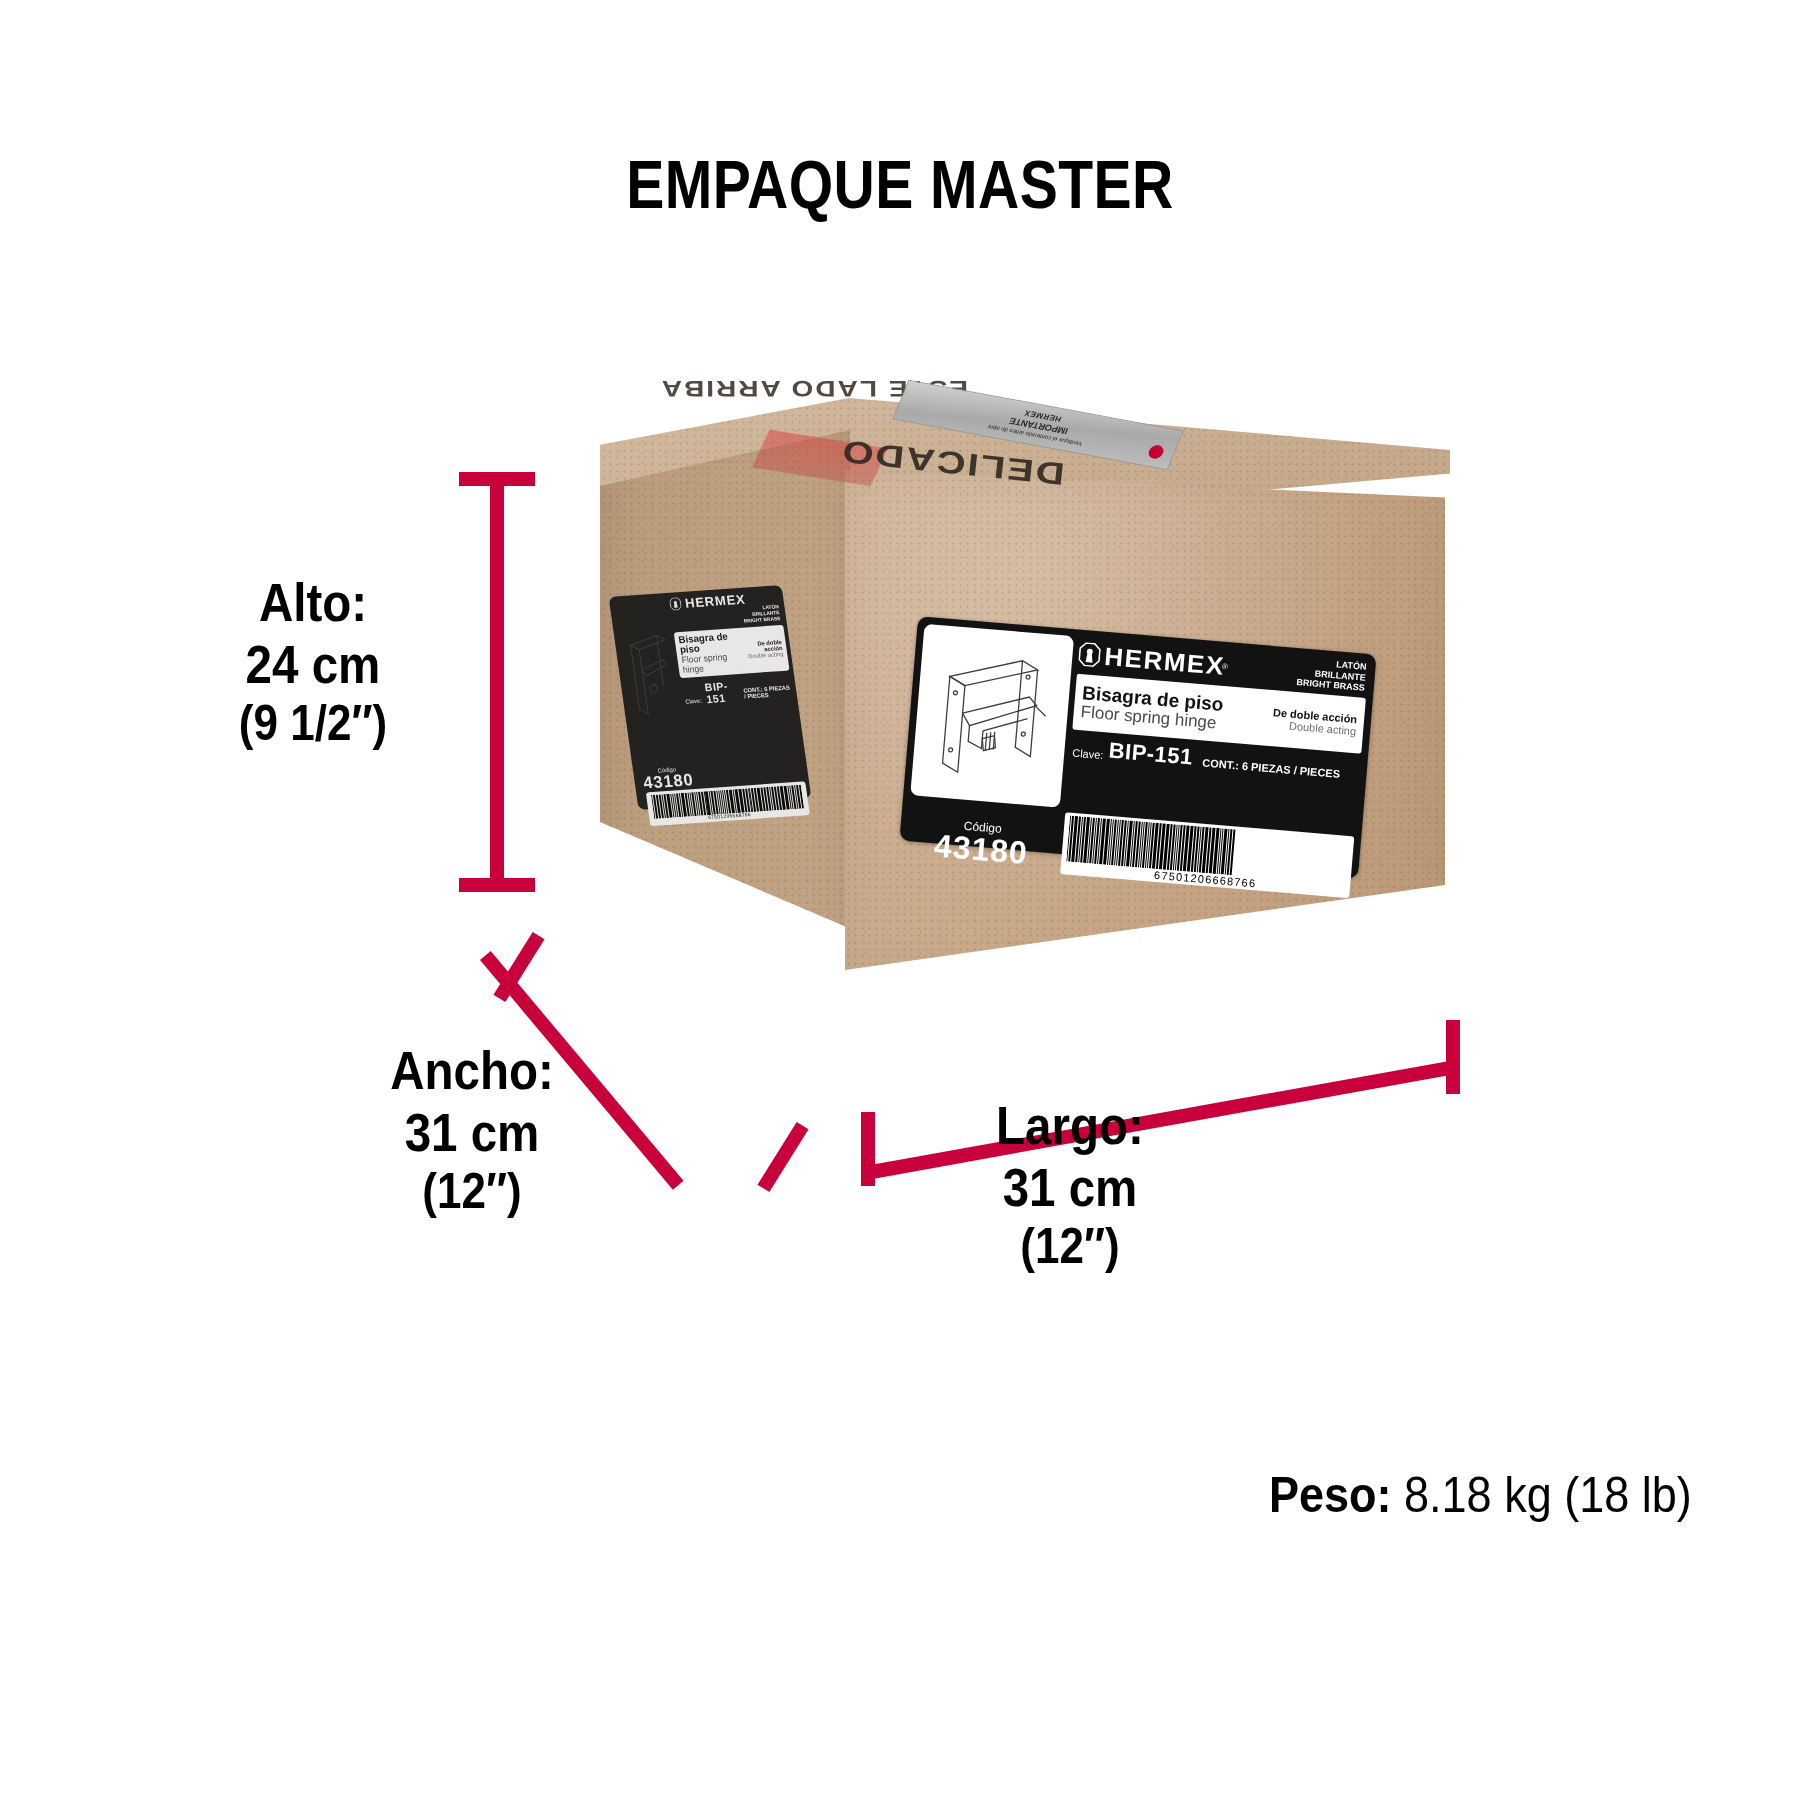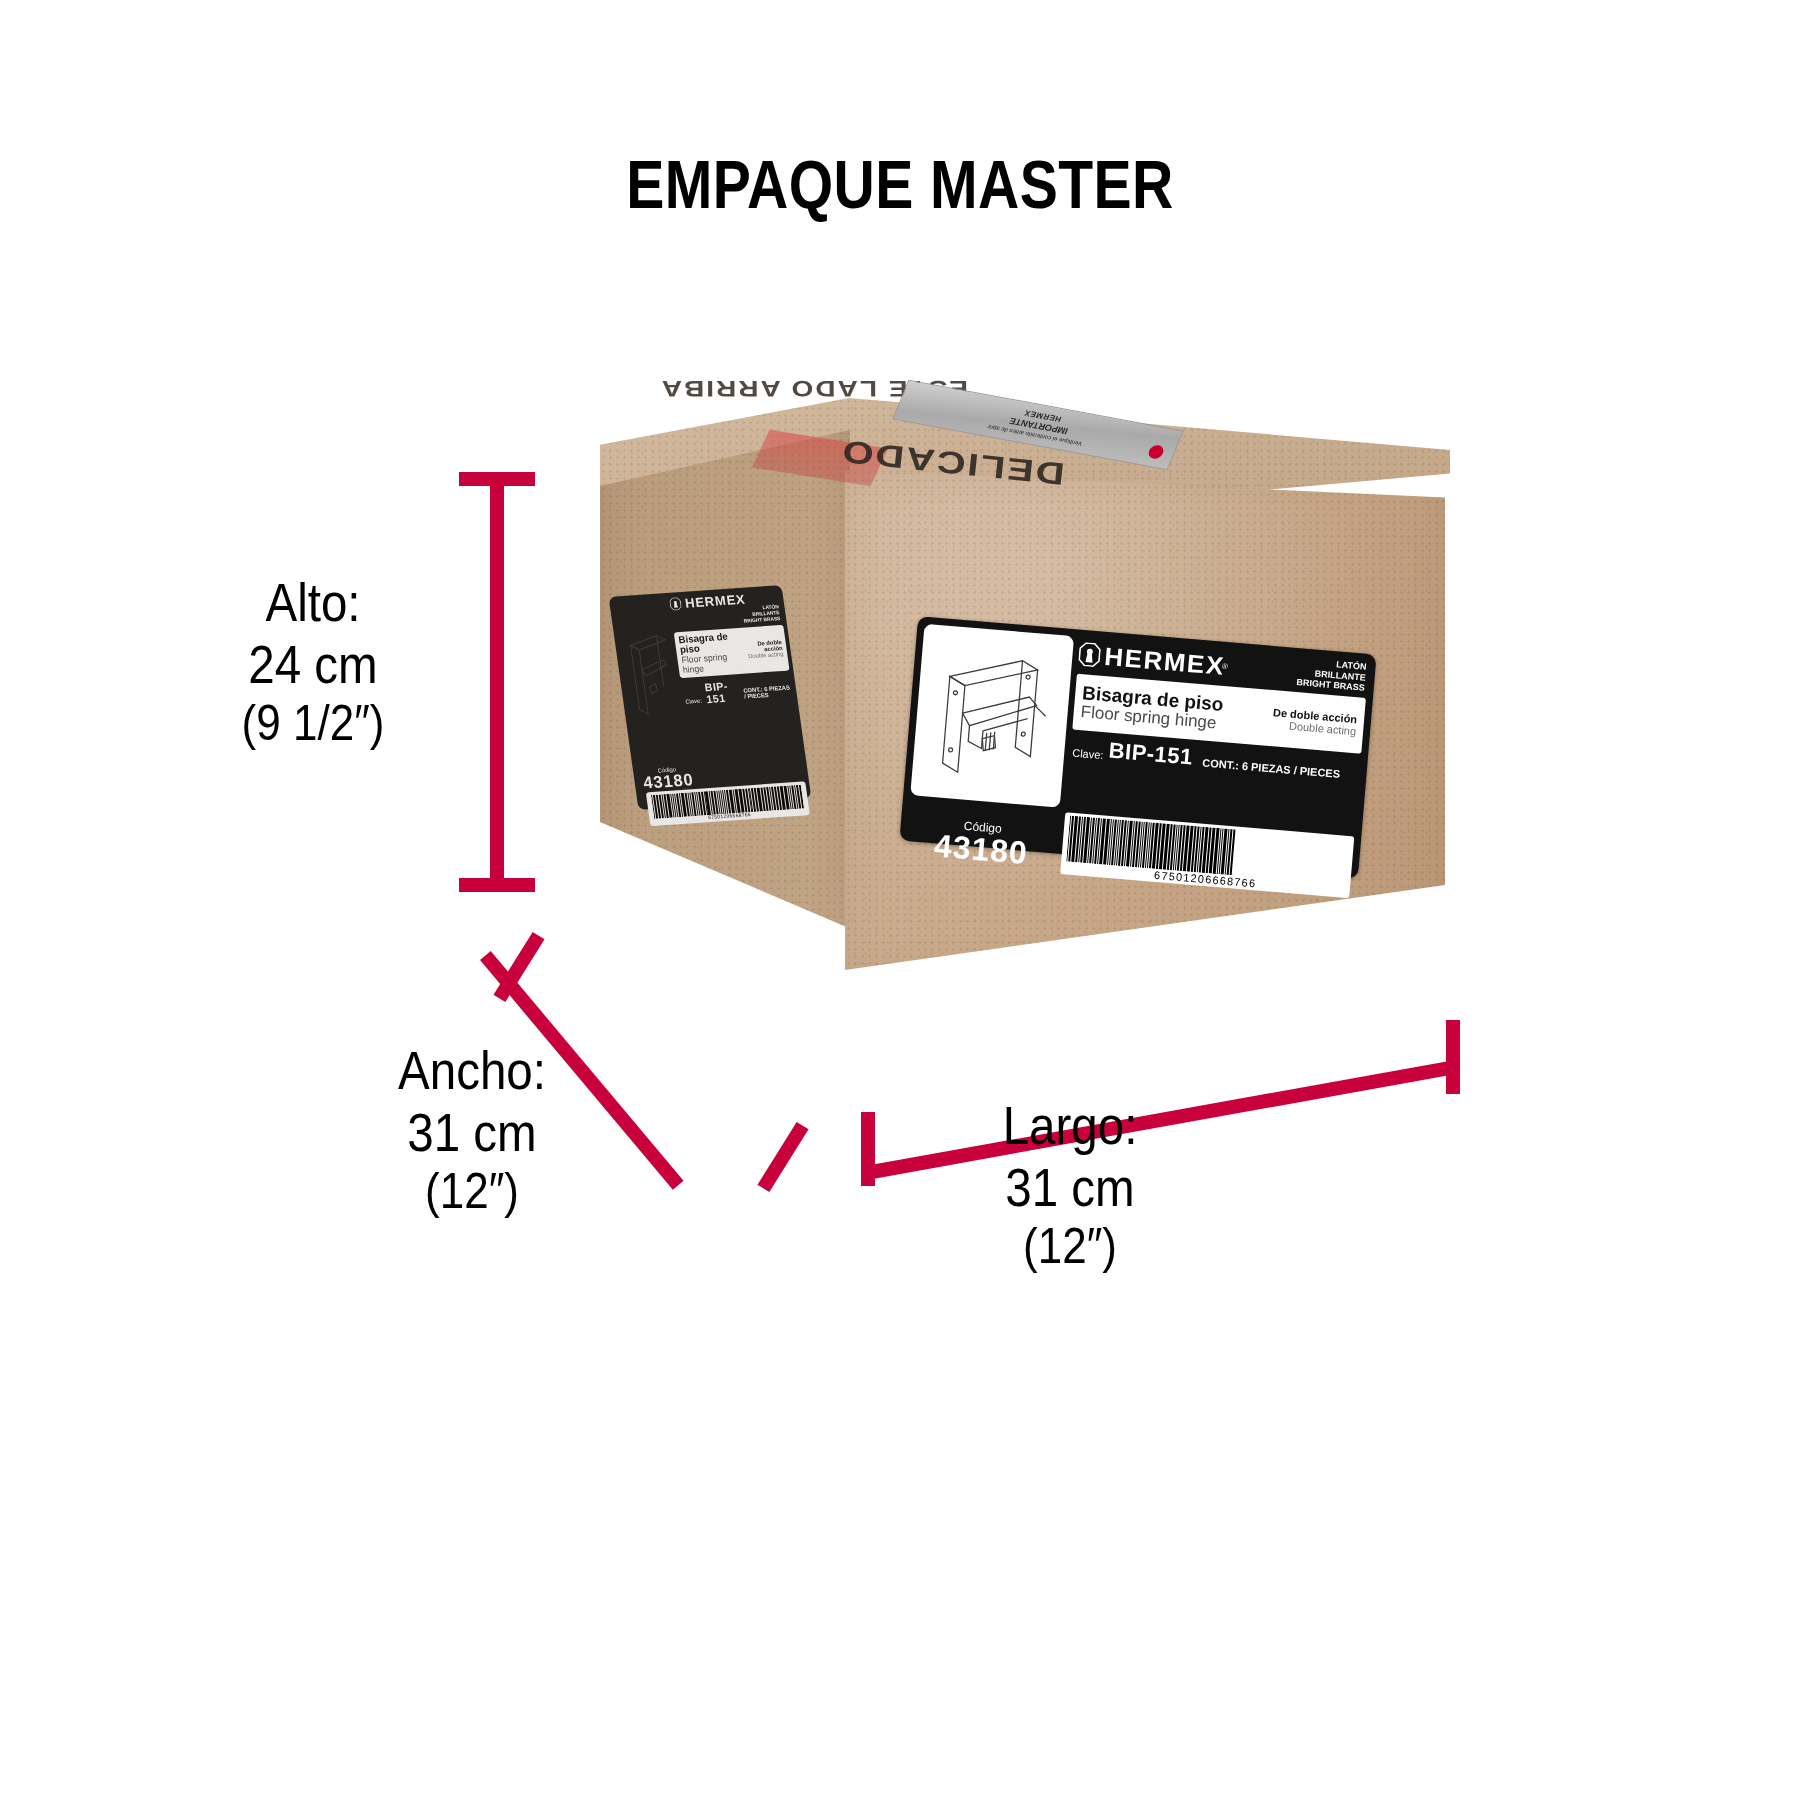--- a/index.html
+++ b/index.html
@@ -175,21 +175,21 @@
   #side-label .codigo-block{ width:62px;}
   #side-label .codigo-lbl{ font-size:6px;}
   #side-label .codigo-val{ font-size:17px;}
   #side-label .barcode-block{ height:34px; }
   #side-label .bc-num{ font-size:5px; letter-spacing:.4px;}
 
   
   .dim-line{ position:absolute; background:#c8003c; }
   .dim-cap{ position:absolute; background:#c8003c; }
 
-  .dim-text{ position:absolute; font-weight:normal; line-height:1.14; }
+  .dim-text{ position:absolute; font-weight:bold; line-height:1.14; }
   .dim-text .t1{ font-size:54px; }
   .dim-text .t2{ font-size:54px; }
   .dim-text .t3{ font-size:50px; }
   .dim-text div{ transform:scaleX(0.88); }
 
   #dim-alto{ left:178px; top:572px; width:270px; text-align:center; }
   #dim-ancho{ left:322px; top:1040px; width:300px; text-align:center; }
   #dim-largo{ left:920px; top:1095px; width:300px; text-align:center; }
 
   
@@ -502,14 +502,18 @@
   <div class="dim-line" style="left:866px; top:1166px; width:594px; height:14px; transform:rotate(-10.2deg); transform-origin:left center;"></div>
   <div class="dim-cap" style="left:1446px; top:1020px; width:14px; height:74px;"></div>
 
   <div class="dim-text" id="dim-largo">
     <div class="t1">Largo:</div>
     <div class="t2">31 cm</div>
     <div class="t3">(12″)</div>
   </div>
 
 
+  <div class="footer-item" id="footer-peso">
+    <span class="wrap"><b>Peso:</b>
+    <span>8.18 kg (18 lb)</span></span>
+  </div>
 
 </div>
 
 </body></html>

